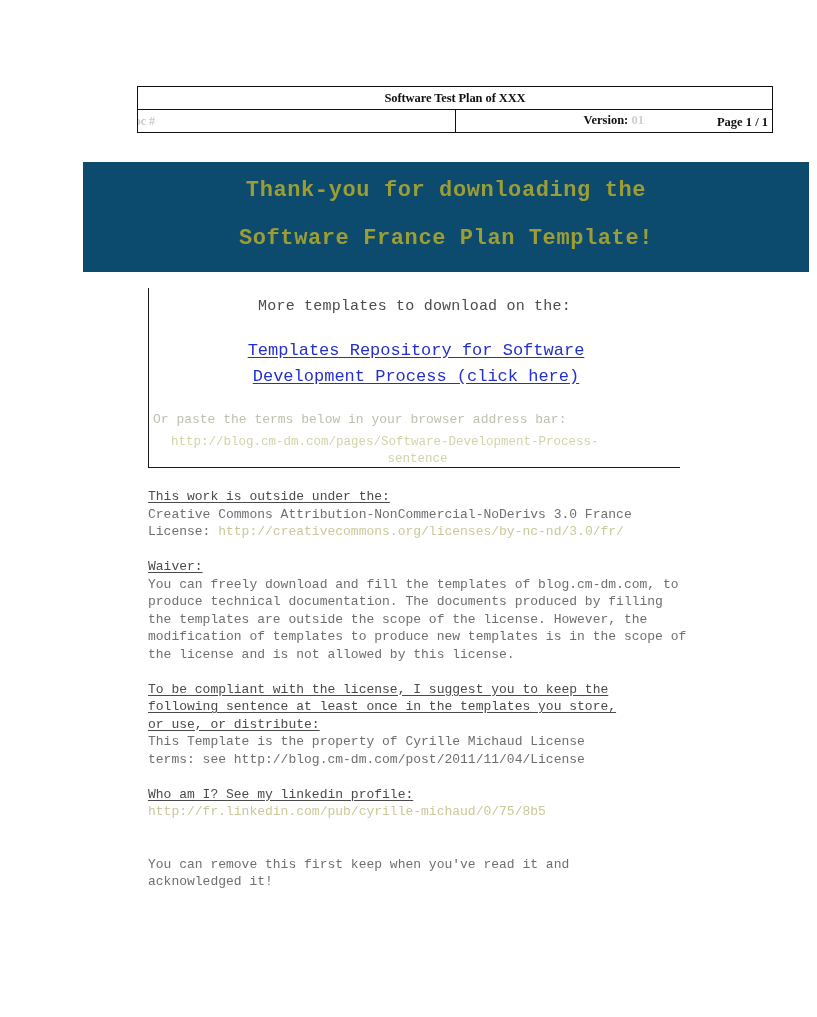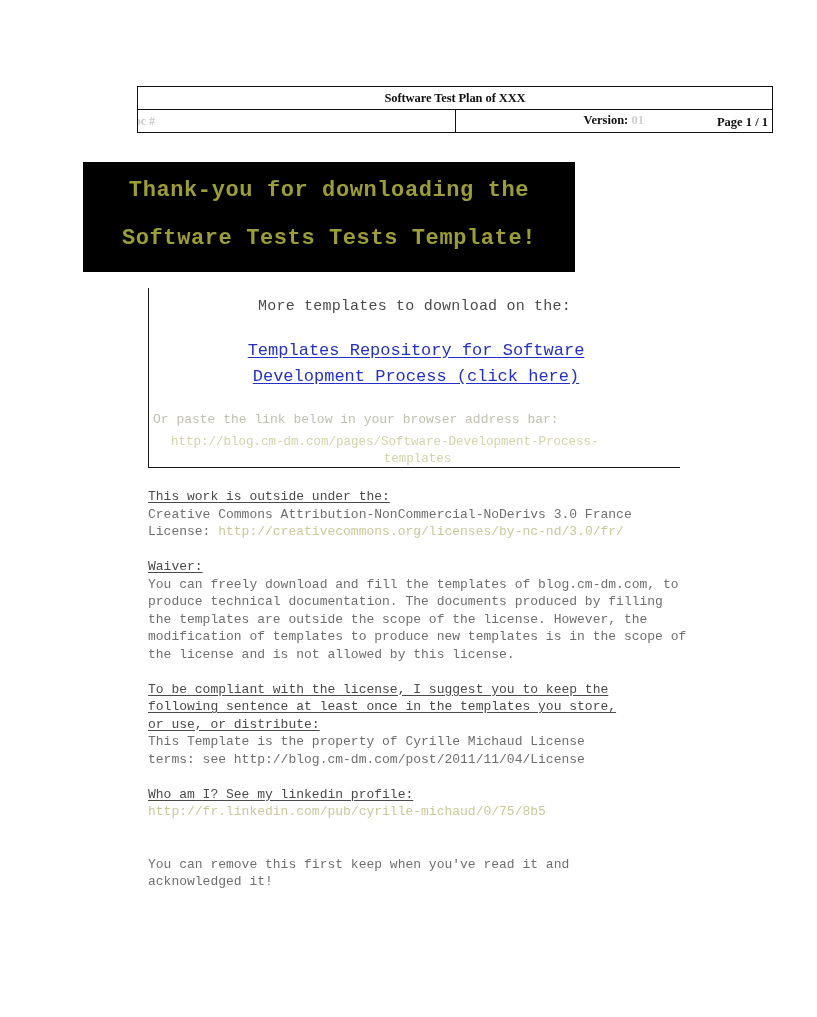--- a/index.html
+++ b/index.html
@@ -81,23 +81,23 @@
     text-align: right;
     padding-right: 4px;
     padding-top: 3px;
   }
 
   
   .banner {
     position: absolute;
     left: 83px;
     top: 162px;
-    width: 492px;
+    width: 726px;
     height: 110px;
-    background: #000000;
+    background: #0c4a6e;
   }
   .banner-line {
     font-family: "Liberation Mono", "DejaVu Sans Mono", monospace;
     font-size: 22px;
     font-weight: bold;
     color: #9d9d35;
     text-align: center;
     letter-spacing: 0.6px;
     white-space: pre;
   }
@@ -209,36 +209,36 @@
           <span>Version:</span><span>&nbsp;</span><span class="hdr-ver-val">01</span>
         </span>
         <span class="hdr-page">Page 1 / 1</span>
       </td>
     </tr>
   </tbody>
     </table>
 
   <div class="banner">
     <div class="banner-line l1">Thank-you for downloading the</div>
-    <div class="banner-line l2">Software Tests Tests Template!</div>
+    <div class="banner-line l2">Software France Plan Template!</div>
   </div>
 
   <div class="repo-box">
     <div class="repo-intro">More templates to download on the:</div>
 
     <div class="repo-link">
       <div>Templates Repository for Software</div>
       <div>Development Process (click here)</div>
     </div>
 
-    <div class="repo-paste">Or paste the link below in your browser address bar:</div>
+    <div class="repo-paste">Or paste the terms below in your browser address bar:</div>
 
     <div class="repo-url">
       <span class="u1">http://blog.cm-dm.com/pages/Software-Development-Process-</span>
-      <span class="u2">templates</span>
+      <span class="u2">sentence</span>
     </div>
   </div>
 
   <div class="body-text">
 
     <p class="hd-block">This work is outside under the:</p>
     <p class="para">Creative Commons Attribution-NonCommercial-NoDerivs 3.0 France</p>
     <p class="para"><span>License: </span><span class="urlc">http://creativecommons.org/licenses/by-nc-nd/3.0/fr/</span></p>
 
     <div class="spacer"></div>

